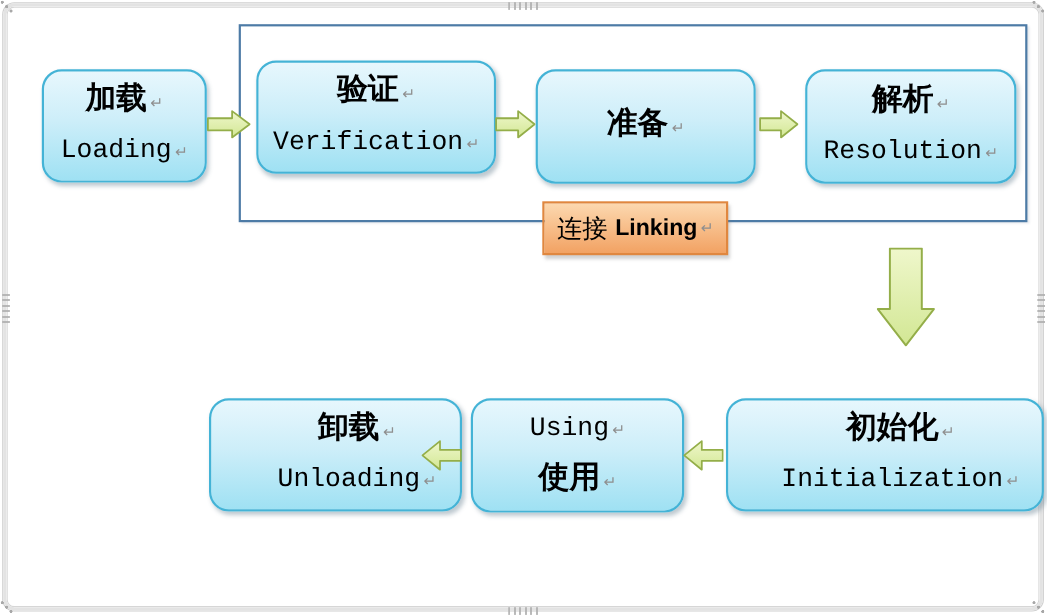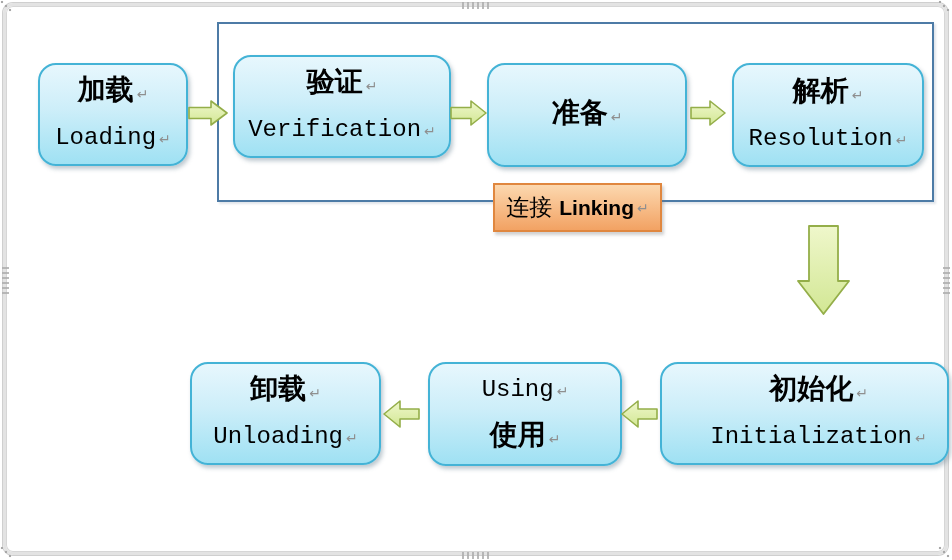--- a/index.html
+++ b/index.html
@@ -143,21 +143,21 @@
 <div class="box" style="left:660px;top:362px;width:257px;height:99px;padding-left:28px;">
   <div class="line zh"><span>初始化</span><span class="rm">↵</span></div>
   <div class="line en"><span>Initialization</span><span class="rm">↵</span></div>
 </div>
 
 <div class="box" style="left:428px;top:362px;width:190px;height:100px;">
   <div class="line en"><span>Using</span><span class="rm">↵</span></div>
   <div class="line zh"><span>使用</span><span class="rm">↵</span></div>
 </div>
 
-<div class="box" style="left:190px;top:362px;width:187px;height:99px;">
+<div class="box" style="left:190px;top:362px;width:187px;height:99px;padding-left:39px;">
   <div class="line zh"><span>卸载</span><span class="rm">↵</span></div>
   <div class="line en"><span>Unloading</span><span class="rm">↵</span></div>
 </div>
 
 <div class="arrow" style="left:621px;top:400px;">
   <svg width="37" height="28" viewBox="0 0 37 28">
     <polygon points="36,9 17,9 17,1 1,14 17,27 17,19 36,19" fill="url(#gGreen)" stroke="var(--arrow-border)" stroke-width="1.6" stroke-linejoin="round"></polygon>
   </svg>
 </div>
 <div class="arrow" style="left:383px;top:400px;">

